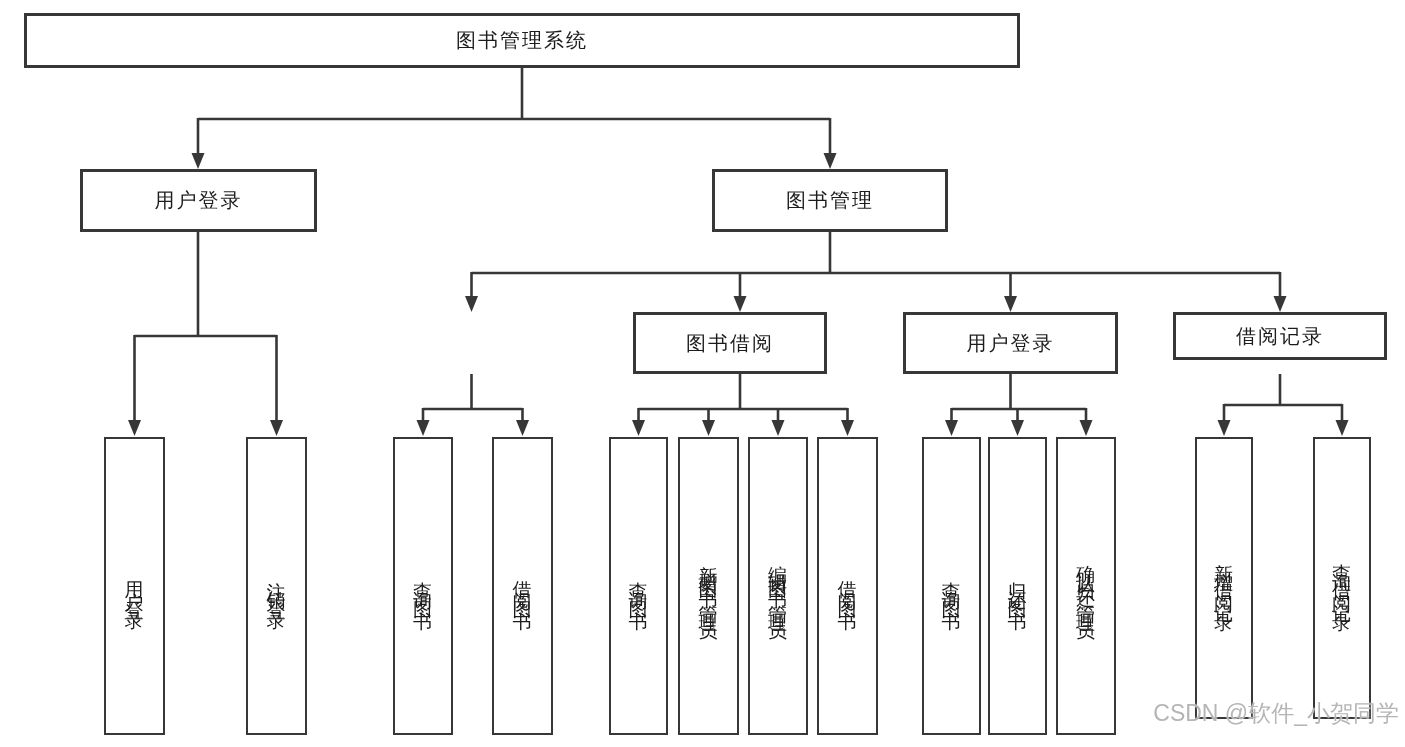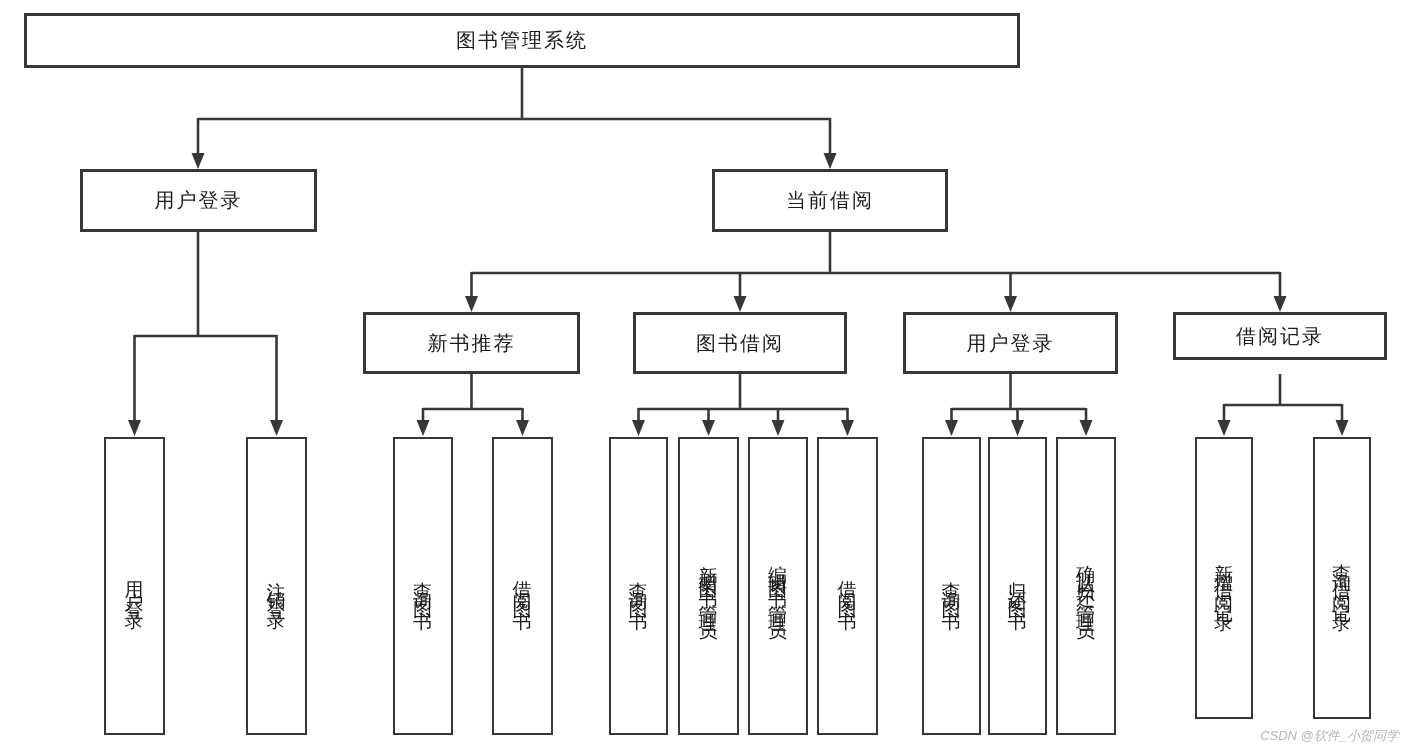--- a/index.html
+++ b/index.html
@@ -33,27 +33,26 @@
     border-width:2.5px;
     writing-mode:vertical-rl;
     text-orientation:mixed;
     font-size:19px;
     letter-spacing:10px;
     line-height:1;
   }
   .vnode.tight{letter-spacing:8px;}
   .watermark{
     position:absolute;
-    right:6px;bottom:2px;
+    right:6px;bottom:18px;
     z-index:5;
-    font-size:13px;
+    font-size:23px;
     color:var(--watermark);
     text-shadow:0 0 2px #ffffff;
     white-space:nowrap;
-    font-style:italic;
   }
 </style>
 </head>
 <body>
 
 <div class="canvas">
 
   <svg class="connectors" width="1405" height="747" viewBox="0 0 1405 747">
     <g class="strokes">
 
@@ -116,24 +115,23 @@
       <polygon points="1011,420 1024,420 1017.5,436"></polygon>
       <polygon points="1079.5,420 1092.5,420 1086,436"></polygon>
       <polygon points="1217.5,420 1230.5,420 1224,436"></polygon>
       <polygon points="1335.5,420 1348.5,420 1342,436"></polygon>
     </g>
   </svg>
 
   <div class="node hnode" style="left:24px;top:13px;width:996px;height:55px">图书管理系统</div>
 
   <div class="node hnode" style="left:80px;top:169px;width:237px;height:63px">用户登录</div>
-  <div class="node hnode" style="left:712px;top:169px;width:236px;height:63px">当前借阅</div>
+  <div class="node hnode" style="left:712px;top:169px;width:236px;height:63px">图书管理</div>
 
-  <div class="node hnode" style="left:363px;top:312px;width:217px;height:62px">新书推荐</div>
-  <div class="node hnode" style="left:633px;top:312px;width:214px;height:62px">图书借阅</div>
+  <div class="node hnode" style="left:633px;top:312px;width:194px;height:62px">图书借阅</div>
   <div class="node hnode" style="left:903px;top:312px;width:215px;height:62px">用户登录</div>
   <div class="node hnode" style="left:1173px;top:312px;width:214px;height:48px">借阅记录</div>
 
   <div class="node vnode" style="left:104px;top:437px;width:61px;height:298px">用户登录</div>
   <div class="node vnode" style="left:246px;top:437px;width:61px;height:298px">注销登录</div>
 
   <div class="node vnode" style="left:393px;top:437px;width:60px;height:298px">查询图书</div>
   <div class="node vnode" style="left:492px;top:437px;width:61px;height:298px">借阅图书</div>
 
   <div class="node vnode" style="left:609px;top:437px;width:59px;height:298px">查询图书</div>

